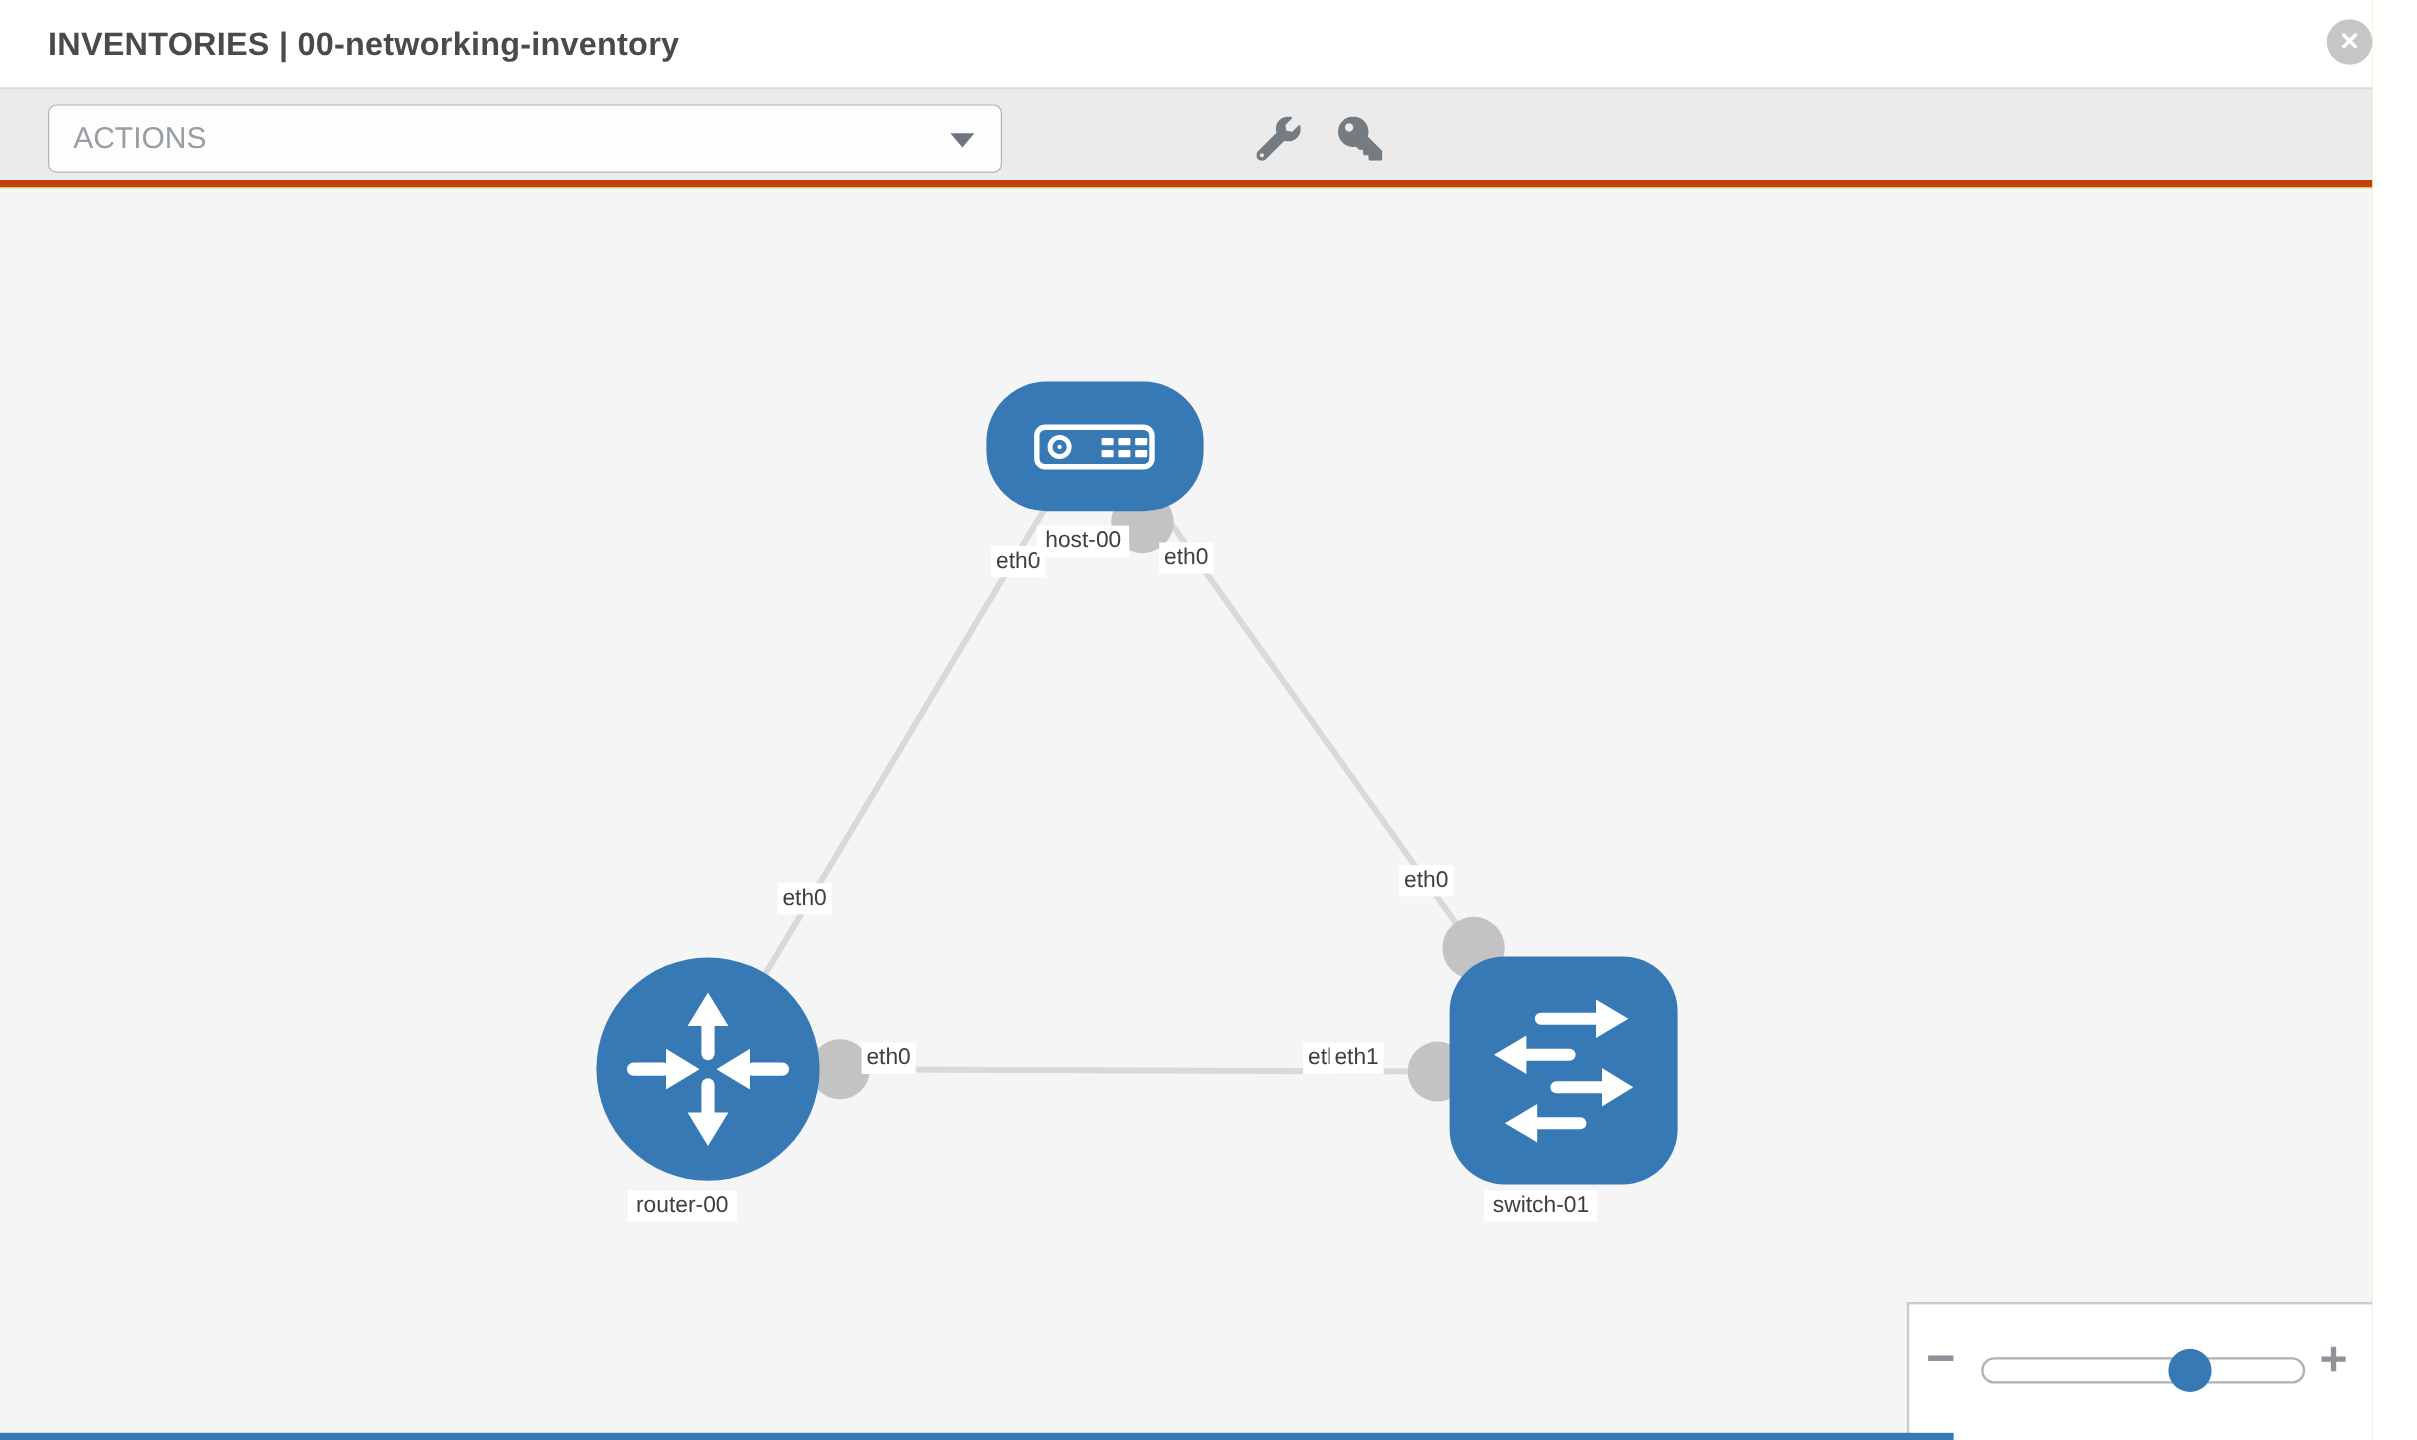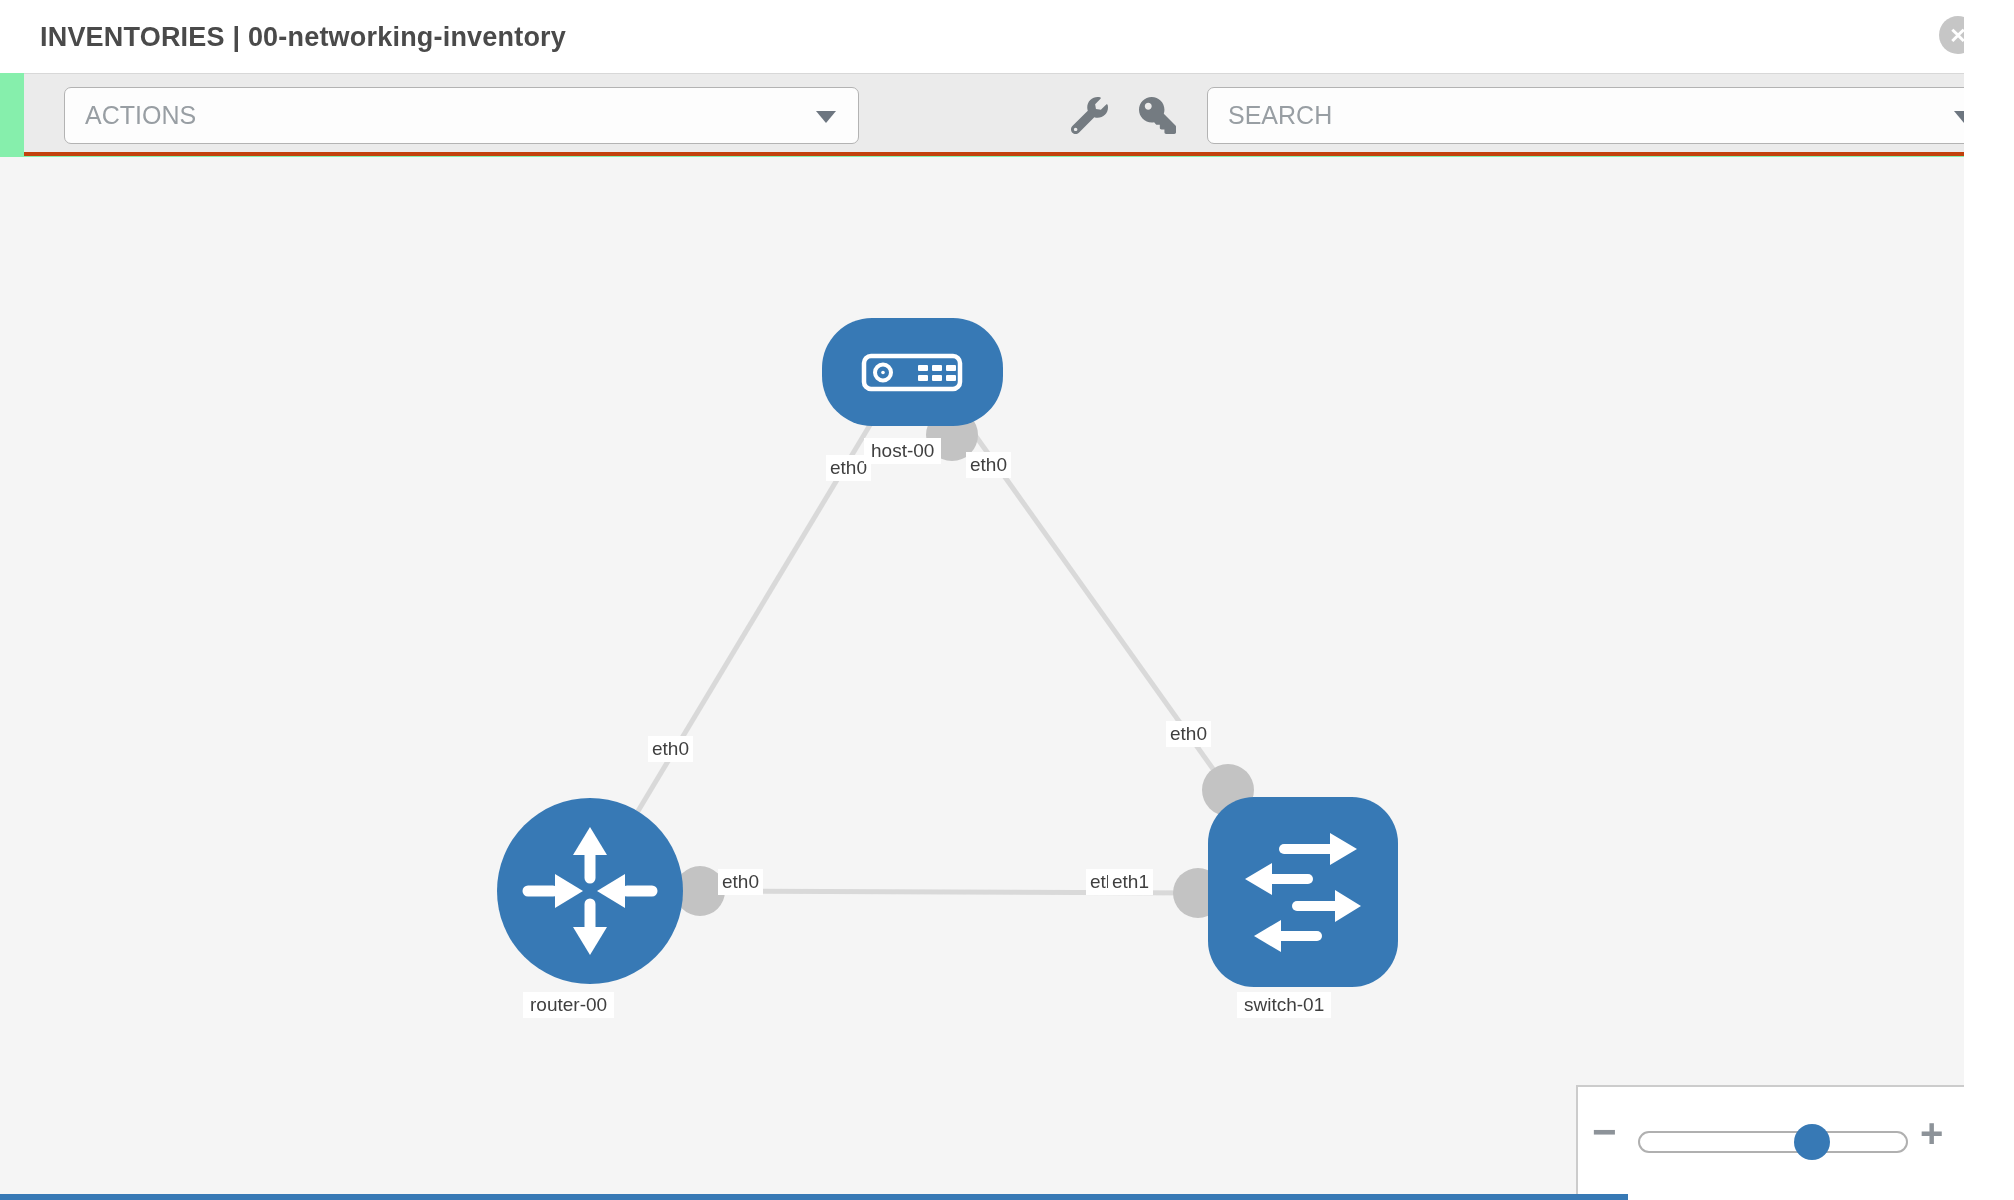--- a/index.html
+++ b/index.html
@@ -1,29 +1,29 @@
 <!DOCTYPE html>
 <html><head>
 <meta charset="utf-8">
 <style>
   html,body{margin:0;padding:0;background:#fff;}
   .page{position:relative;width:1964px;height:1200px;overflow:hidden;
-        font-family:"Liberation Sans",sans-serif;background:#86efac;}
+        font-family:"Liberation Sans",sans-serif;background:#bef264;padding-left:13px;}
 
   
   .header{position:absolute;top:0;left:0;right:0;height:73px;background:#fff;}
   .header-title{position:absolute;left:40px;top:50%;transform:translateY(-50%);
         font-size:27px;font-weight:bold;color:#4a4a4a;letter-spacing:.2px;white-space:nowrap;}
   .close-btn{position:absolute;left:1939px;top:16px;width:38px;height:38px;border-radius:50%;
         background:#c6c6c6;color:#fff;display:flex;align-items:center;justify-content:center;
         font-size:21px;font-weight:bold;cursor:pointer;line-height:1;}
 
   
   .toolbar{position:absolute;top:73px;left:0;right:0;height:83px;background:#ebebeb;
-        border-top:1px solid #d8d8d8;border-bottom:4px solid #c2410c;box-sizing:border-box;margin-left:24px;}
+        border-top:1px solid #d8d8d8;border-bottom:6px solid #c2410c;box-sizing:border-box;}
   .combo{position:absolute;top:13px;height:57px;background:#fdfdfd;border:1px solid #b3b3b3;
         border-radius:7px;box-sizing:border-box;}
   .combo-actions{left:40px;width:795px;}
   .combo-search{left:1183px;width:790px;}
   .combo input{border:none;outline:none;background:transparent;position:absolute;left:0;top:0;
         width:calc(100% - 70px);height:100%;padding:0 0 0 20px;font-size:25px;color:#666;
         font-family:"Liberation Sans",sans-serif;}
   .combo input::placeholder{color:#989ea3;opacity:1;}
   .caret{position:absolute;right:22px;top:50%;margin-top:-5px;width:0;height:0;
         border-left:10px solid transparent;border-right:10px solid transparent;
@@ -80,24 +80,20 @@
         </svg>
     </span>
     <span class="tool-icon tool-key">
       <svg viewBox="0 0 512 512">
           <g transform="scale(-1,1) translate(-512,0)">
             <path d="M512 176c0 97.2-78.8 176-176 176-11.22 0-22.19-1.06-32.83-3.07l-24.01 27.01c-4.55 5.12-11.08 8.06-17.94 8.06H224v40c0 13.25-10.75 24-24 24h-40v40c0 13.25-10.75 24-24 24H24c-13.25 0-24-10.75-24-24v-78.06c0-6.36 2.53-12.47 7.03-16.97l161.8-161.8C163.11 213.81 160 195.27 160 176 160 78.8 238.8 0 336 0s176 78.8 176 176zM336 128c0 26.51 21.49 48 48 48s48-21.49 48-48-21.49-48-48-48-48 21.49-48 48z"></path>
           </g>
         </svg>
     </span>
 
-    <div class="combo combo-search">
-      <input type="text" placeholder="SEARCH" style="">
-      <span class="caret"></span>
-    </div>
   </div>
 
   <div class="canvas">
 
     <svg class="topology" width="2014" height="1043" viewBox="0 0 2014 1043">
 
       <g stroke="#d9d9d9" stroke-width="5">
         <line x1="900" y1="218" x2="590" y2="734"></line>
         <line x1="935" y1="222" x2="1228" y2="633"></line>
         <line x1="700" y1="734" x2="1198" y2="736"></line>

